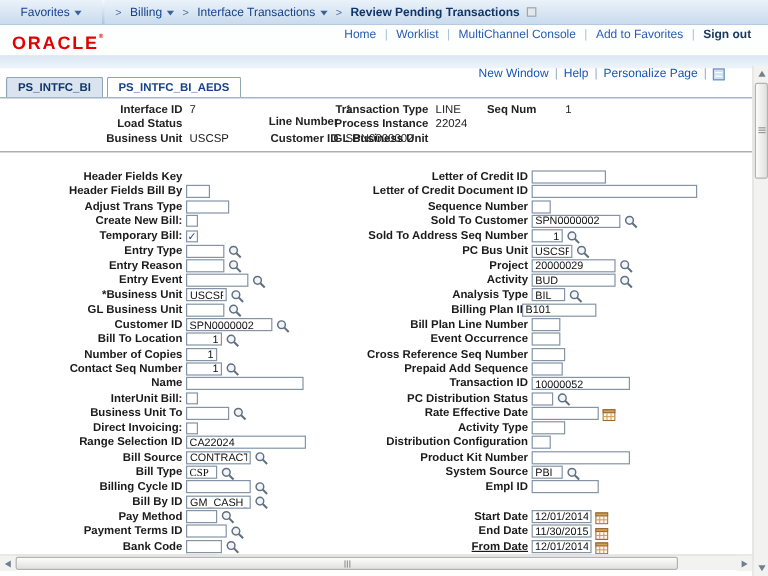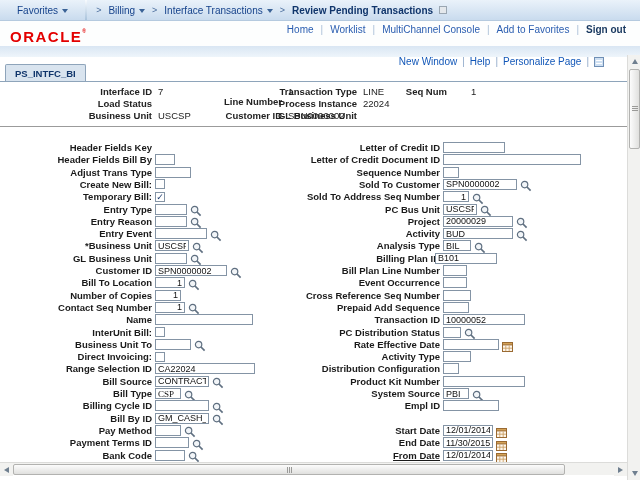--- a/index.html
+++ b/index.html
@@ -121,20 +121,21 @@
     <span class="u-sep">|</span>
     <a>Help</a>
     <span class="u-sep">|</span>
     <a>Personalize Page</a>
     <span class="u-sep">|</span>
     <span class="util-icon"></span>
   </div>
 
   <div class="tabs">
     <div class="tab active">PS_INTFC_BI</div>
+    <div class="tab">PS_INTFC_BI_AEDS</div>
   </div>
   <div class="tab-line"></div>
 
   <div>
       <div class="slabel" style="left: 2px; top: 86px;">Interface ID</div>
       <div class="svalue" style="left: 158px; top: 86px;">7</div>
       <div class="slabel" style="left: 132px; top: 86px; margin-top: 10px;">Line Number</div>
       <div class="svalue" style="left: 288px; top: 86px;">1</div>
       <div class="slabel" style="left: 207px; top: 86px;">Transaction Type</div>
       <div class="svalue" style="left: 363px; top: 86px;">LINE</div>

